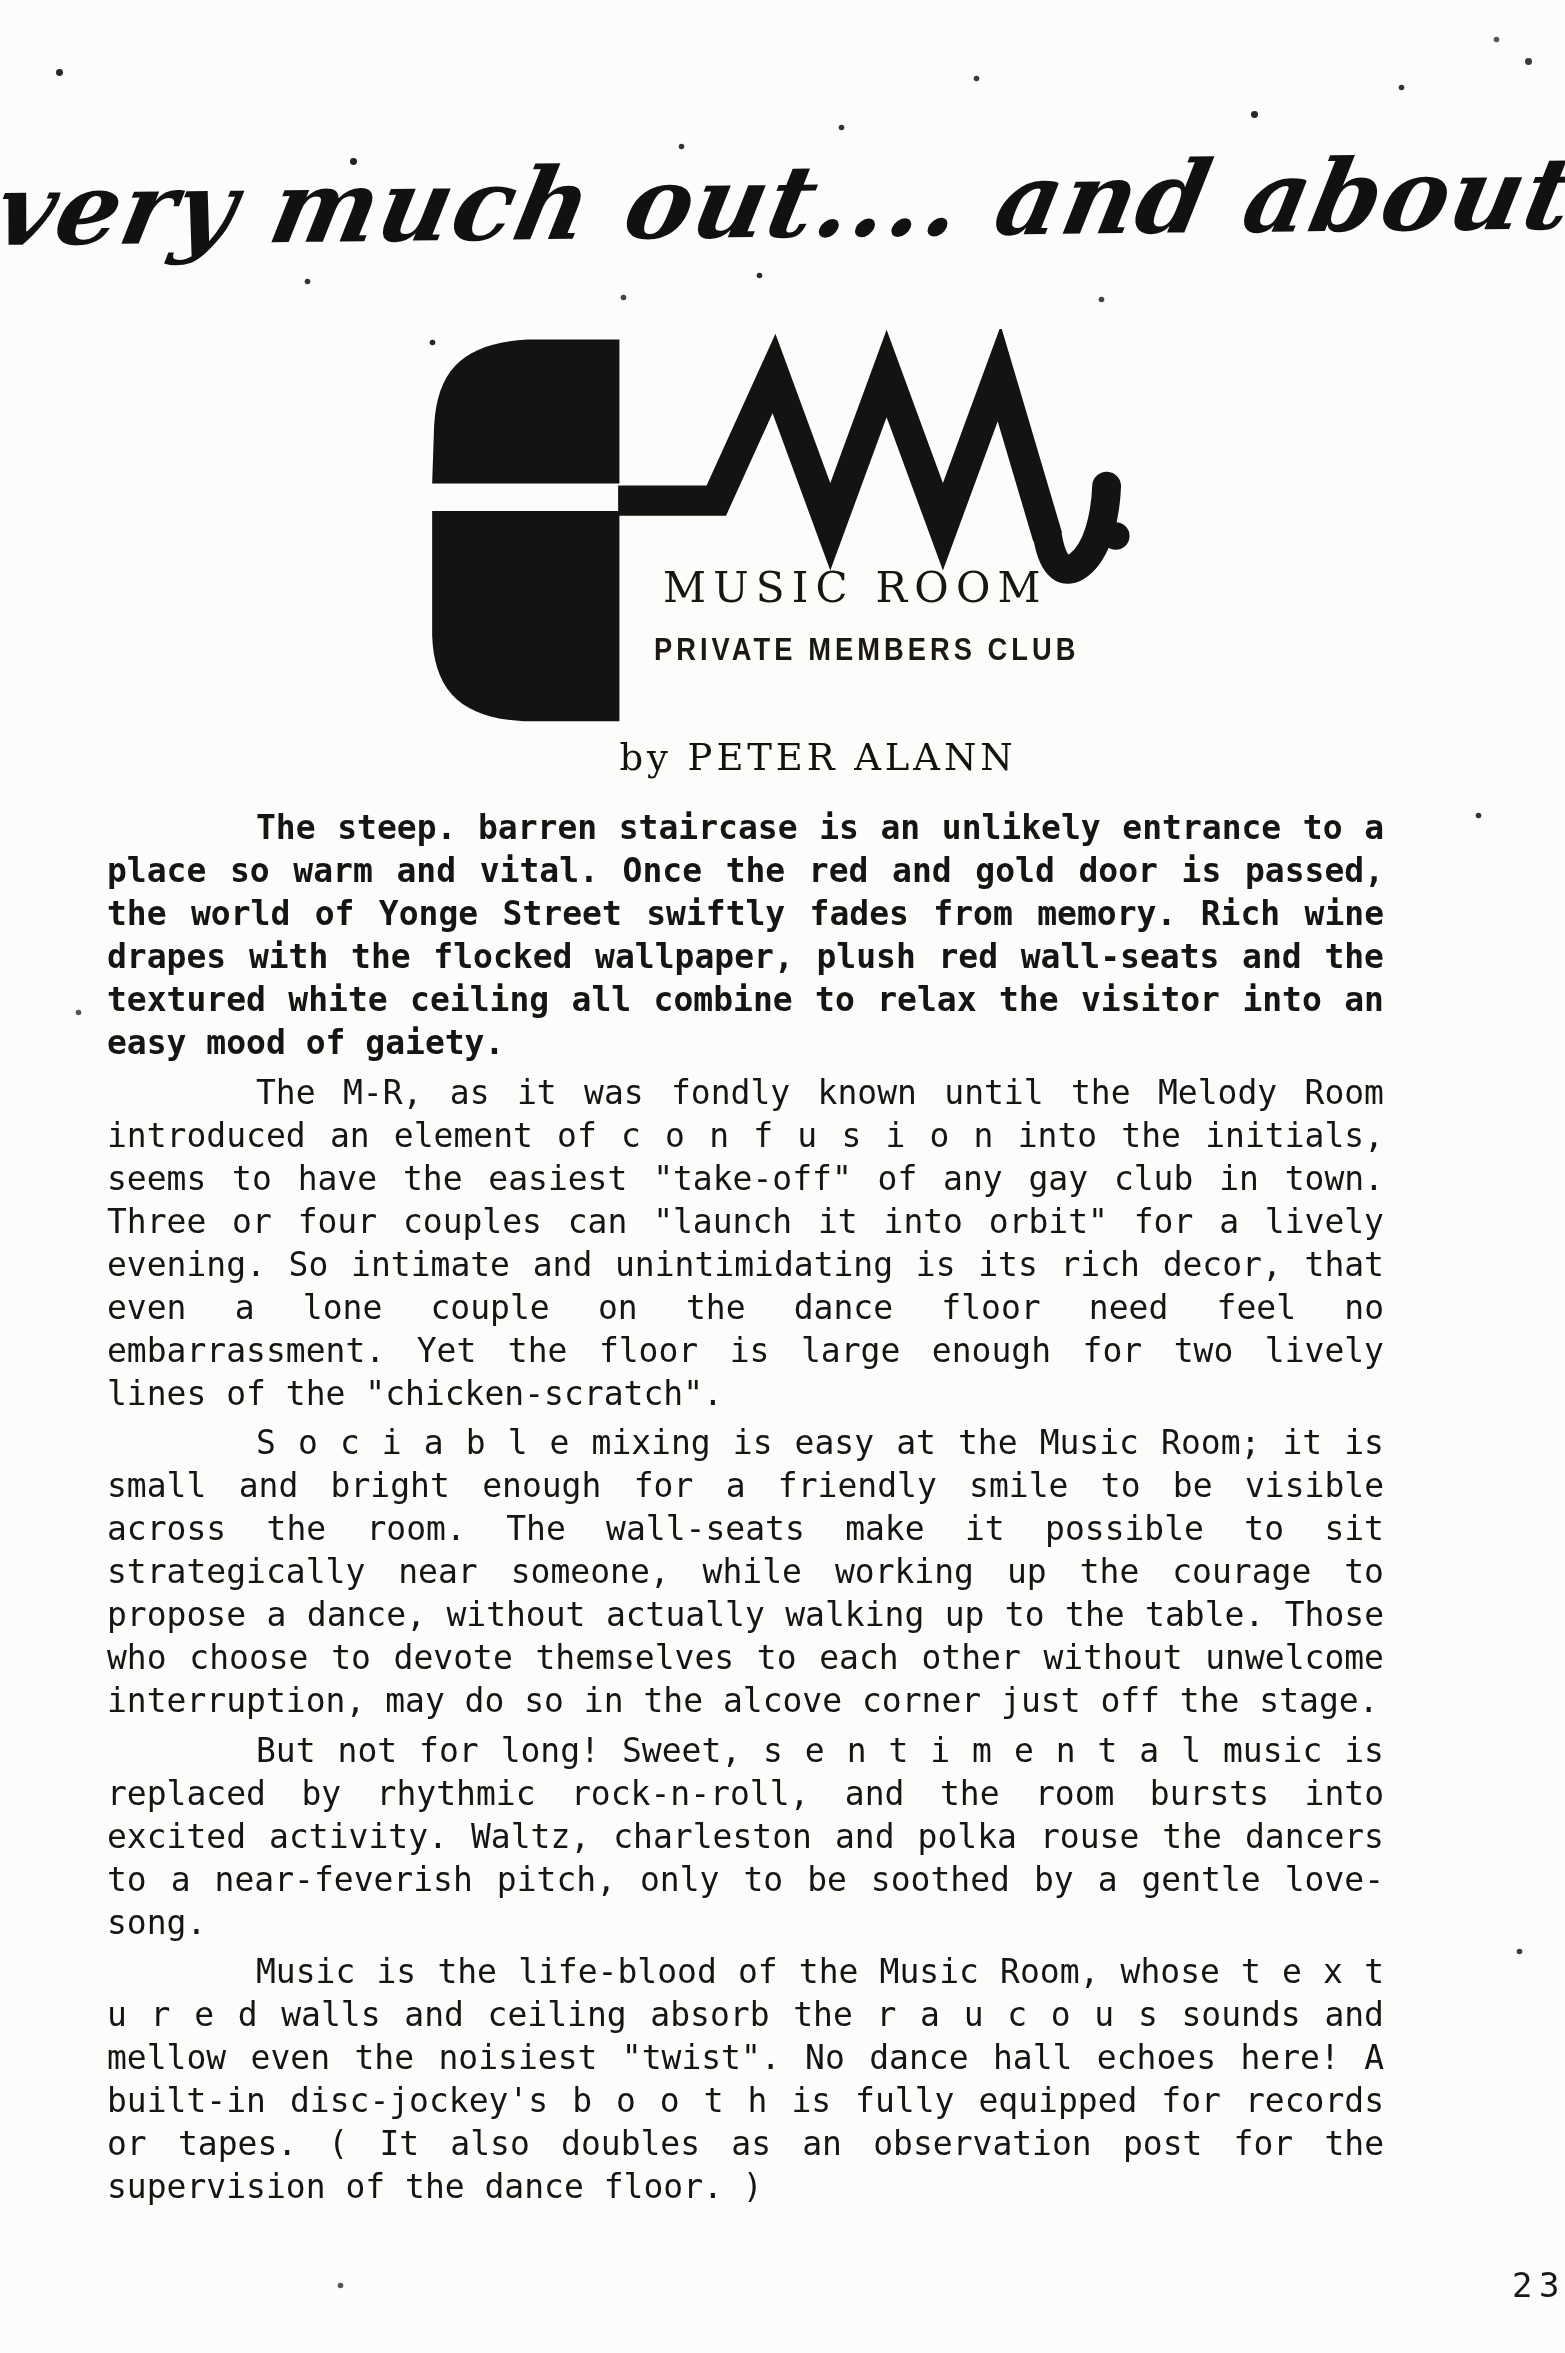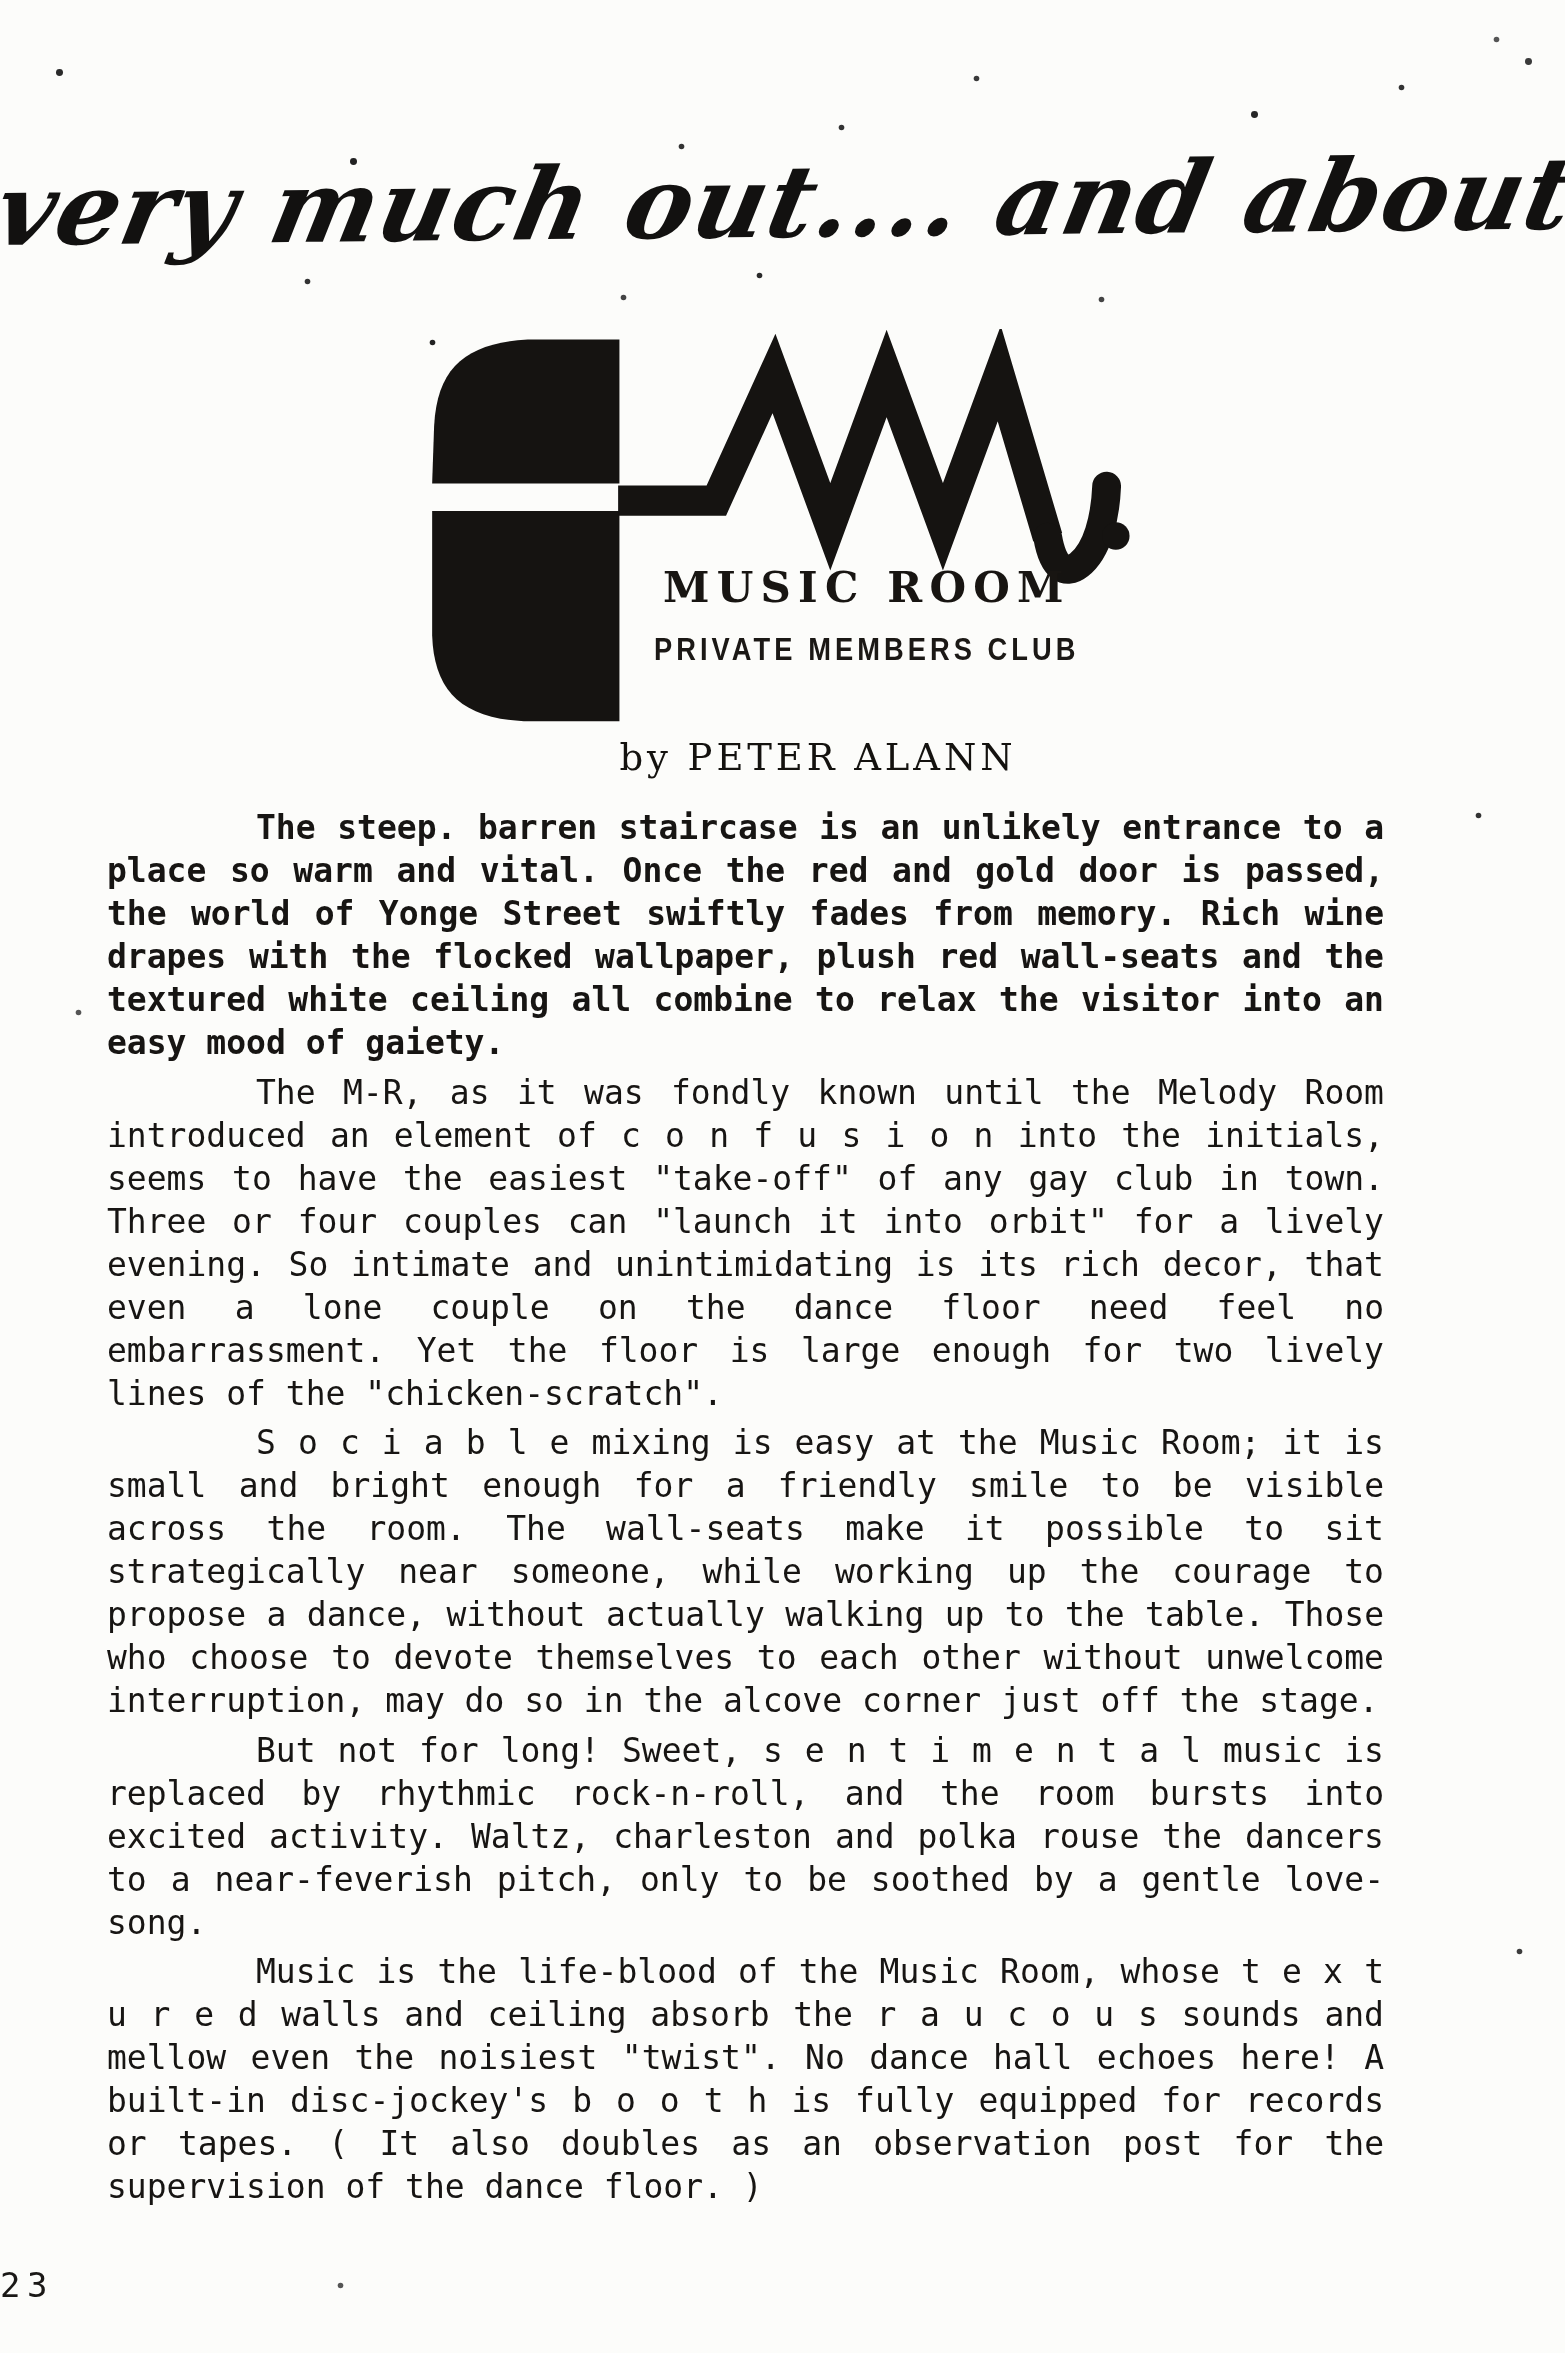--- a/index.html
+++ b/index.html
@@ -33,21 +33,21 @@
     font-style:italic;font-weight:bold;
     font-size:100px;line-height:1;
     letter-spacing:1.3px;
     transform:skewX(-12deg) rotate(-0.6deg);
     color:#121110;
   }
   
   .logo-svg{position:absolute;left:424px;top:329px;width:734px;height:406px;}
   .logo-wordmark{
     position:absolute;left:663px;top:567px;width:393px;
-    font-family:"DejaVu Serif", serif;font-weight:bold;
+    font-family:"DejaVu Serif", serif;font-weight:normal;
     font-size:42px;line-height:1;letter-spacing:7.2px;
     white-space:nowrap;color:#181512;
   }
   .logo-tagline{
     position:absolute;left:654px;top:634px;width:458px;
     font-family:"Liberation Sans", sans-serif;font-weight:bold;
     font-size:31px;line-height:1;letter-spacing:4.6px;
     transform:scaleX(0.88);transform-origin:left;
     white-space:nowrap;color:#1b1815;
   }
@@ -64,21 +64,21 @@
     padding:0 68px 0 107px;box-sizing:border-box;
     font-size:33px;line-height:43px;
     text-align:justify;
     color:#171513;
   }
   .body-copy p{margin:0 0 6.5px 0;text-indent:149px;}
   .body-copy p.lead{font-weight:bold;}
   .body-copy p.gap-before{margin-top:4px;}
   .page-number{
     position:absolute;left:0;right:0;top:2265px;
-    text-align:left;font-size:34px;letter-spacing:6.5px;
+    text-align:right;font-size:34px;letter-spacing:6.5px;
     color:#1a1816;
   }
 </style>
 </head>
 <body>
 
 <div class="page">
 
   <div class="specks"></div>
 

